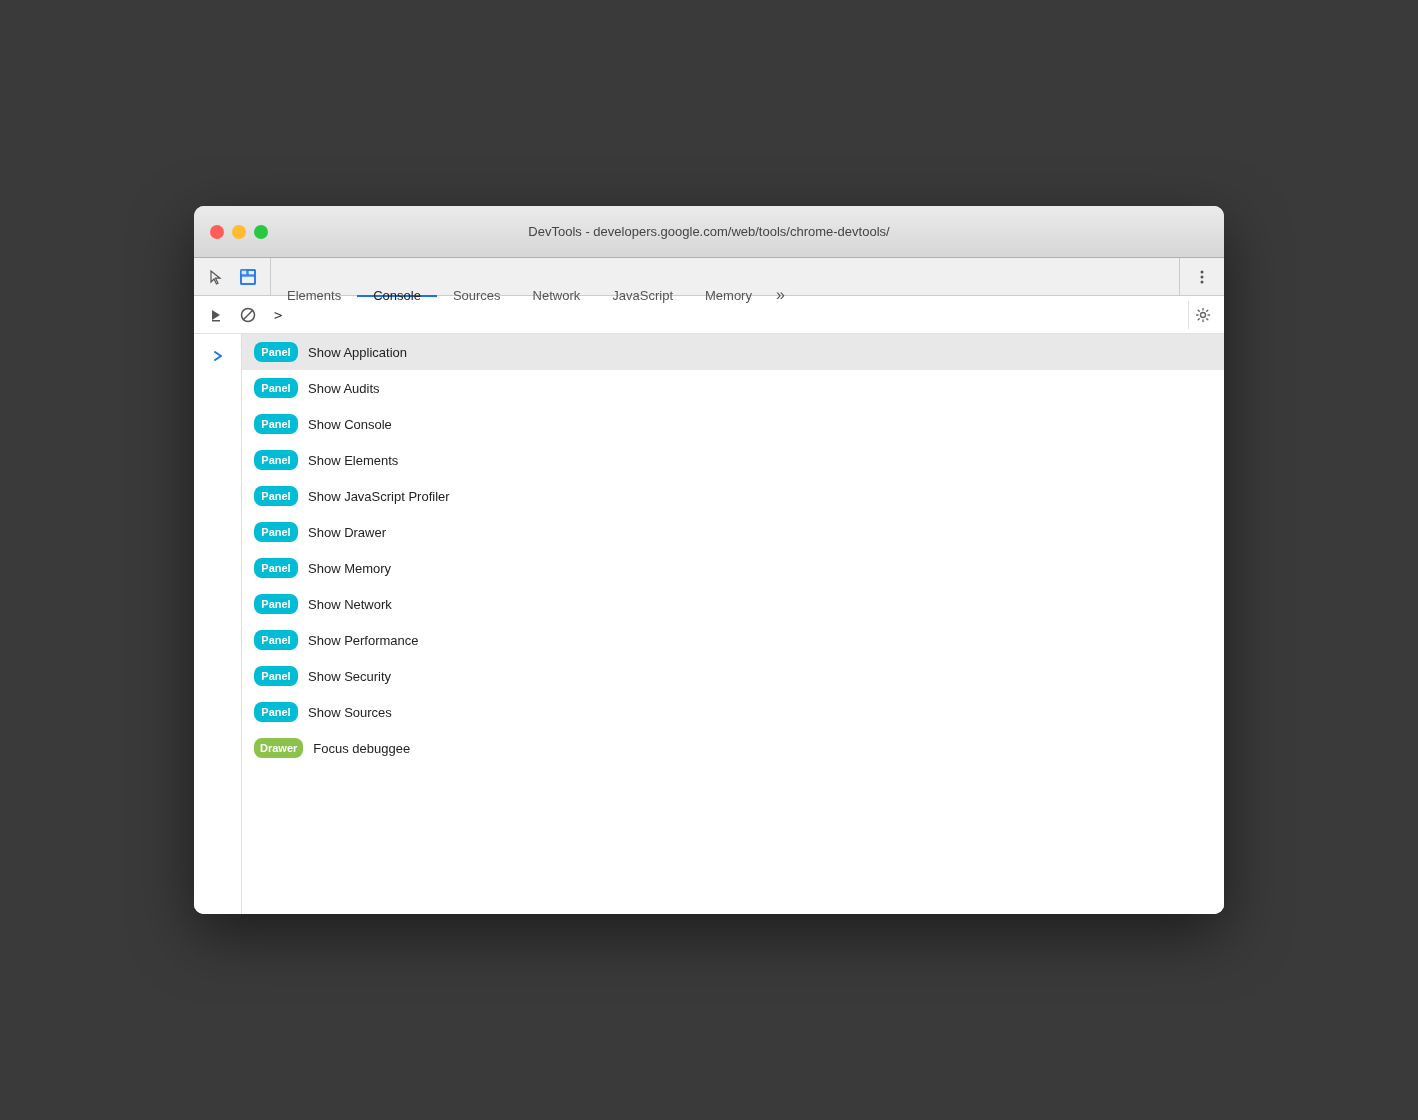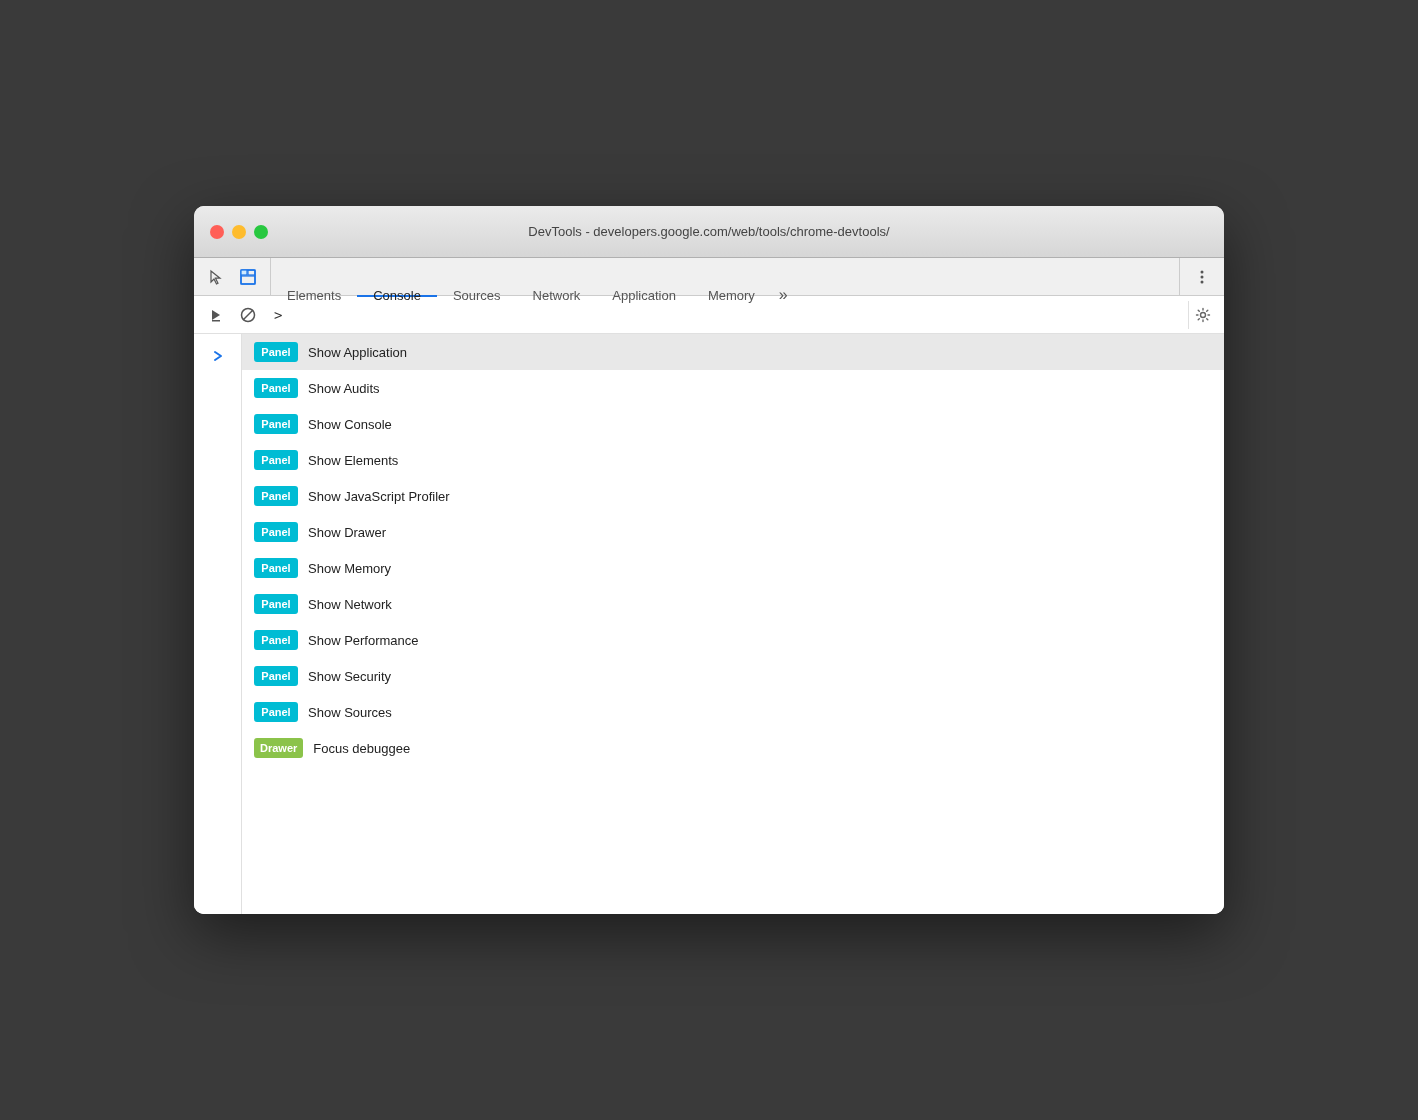--- a/index.html
+++ b/index.html
@@ -232,21 +232,21 @@
 
     .autocomplete-item:first-child {
       background: #e8e8e8;
     }
 
     .badge {
       display: inline-flex;
       align-items: center;
       justify-content: center;
       padding: 4px 6px;
-      border-radius: 3px;
+      border-radius: 8px;
       font-size: 11px;
       font-weight: 600;
       color: #fff;
       min-width: 44px;
     }
 
     .badge-panel { background: #00bcd4; }
     .badge-drawer { background: #8bc34a; }
 
     .autocomplete-label {
@@ -292,21 +292,21 @@
       <div class="tab-item active">
         <span>Console</span>
       </div>
       <div class="tab-item">
         <span>Sources</span>
       </div>
       <div class="tab-item">
         <span>Network</span>
       </div>
       <div class="tab-item">
-        <span>Application</span>
+        <span>JavaScript</span>
       </div>
       <div class="tab-item">
         <span>Memory</span>
       </div>
       <div class="tab-more">
         <span>»</span>
       </div>
     </div>
 
     <div class="toolbar-right">

